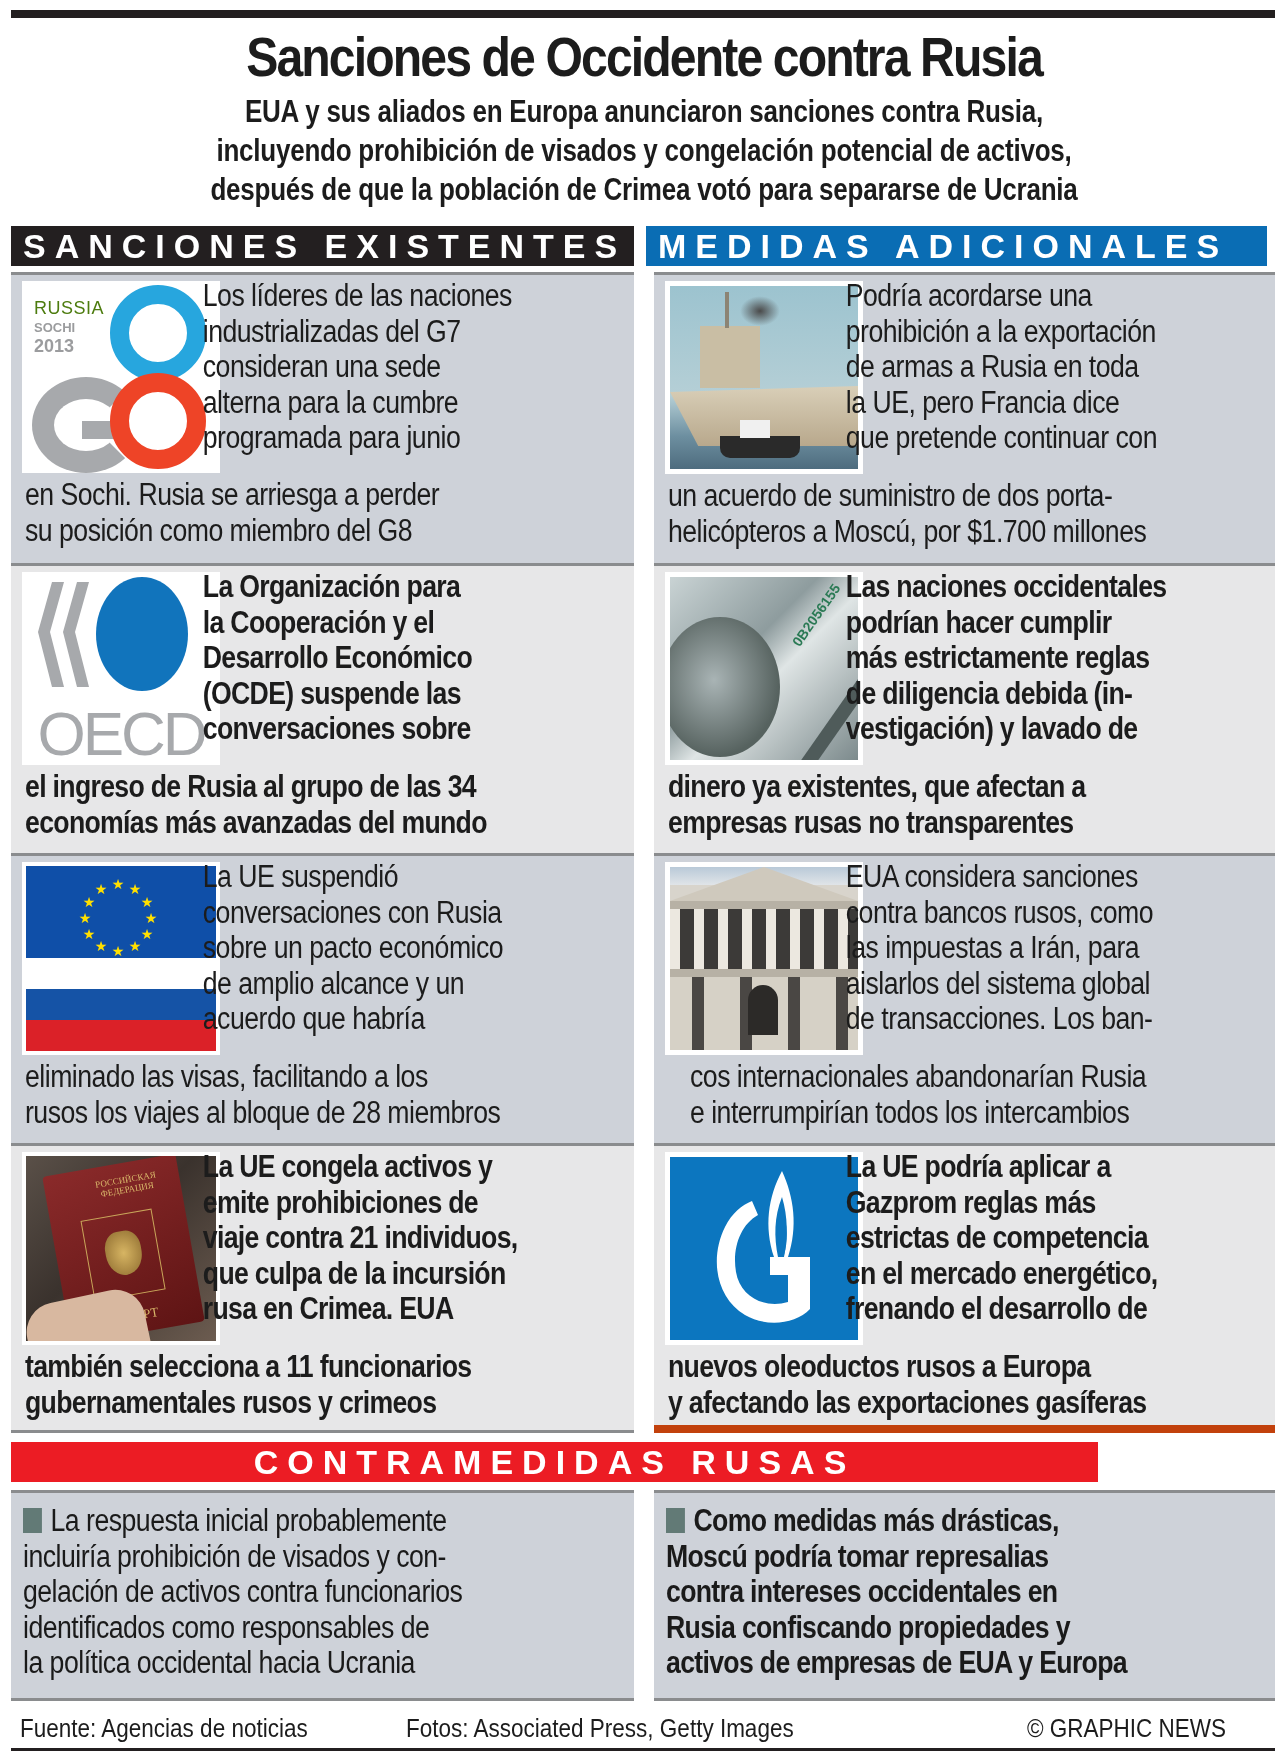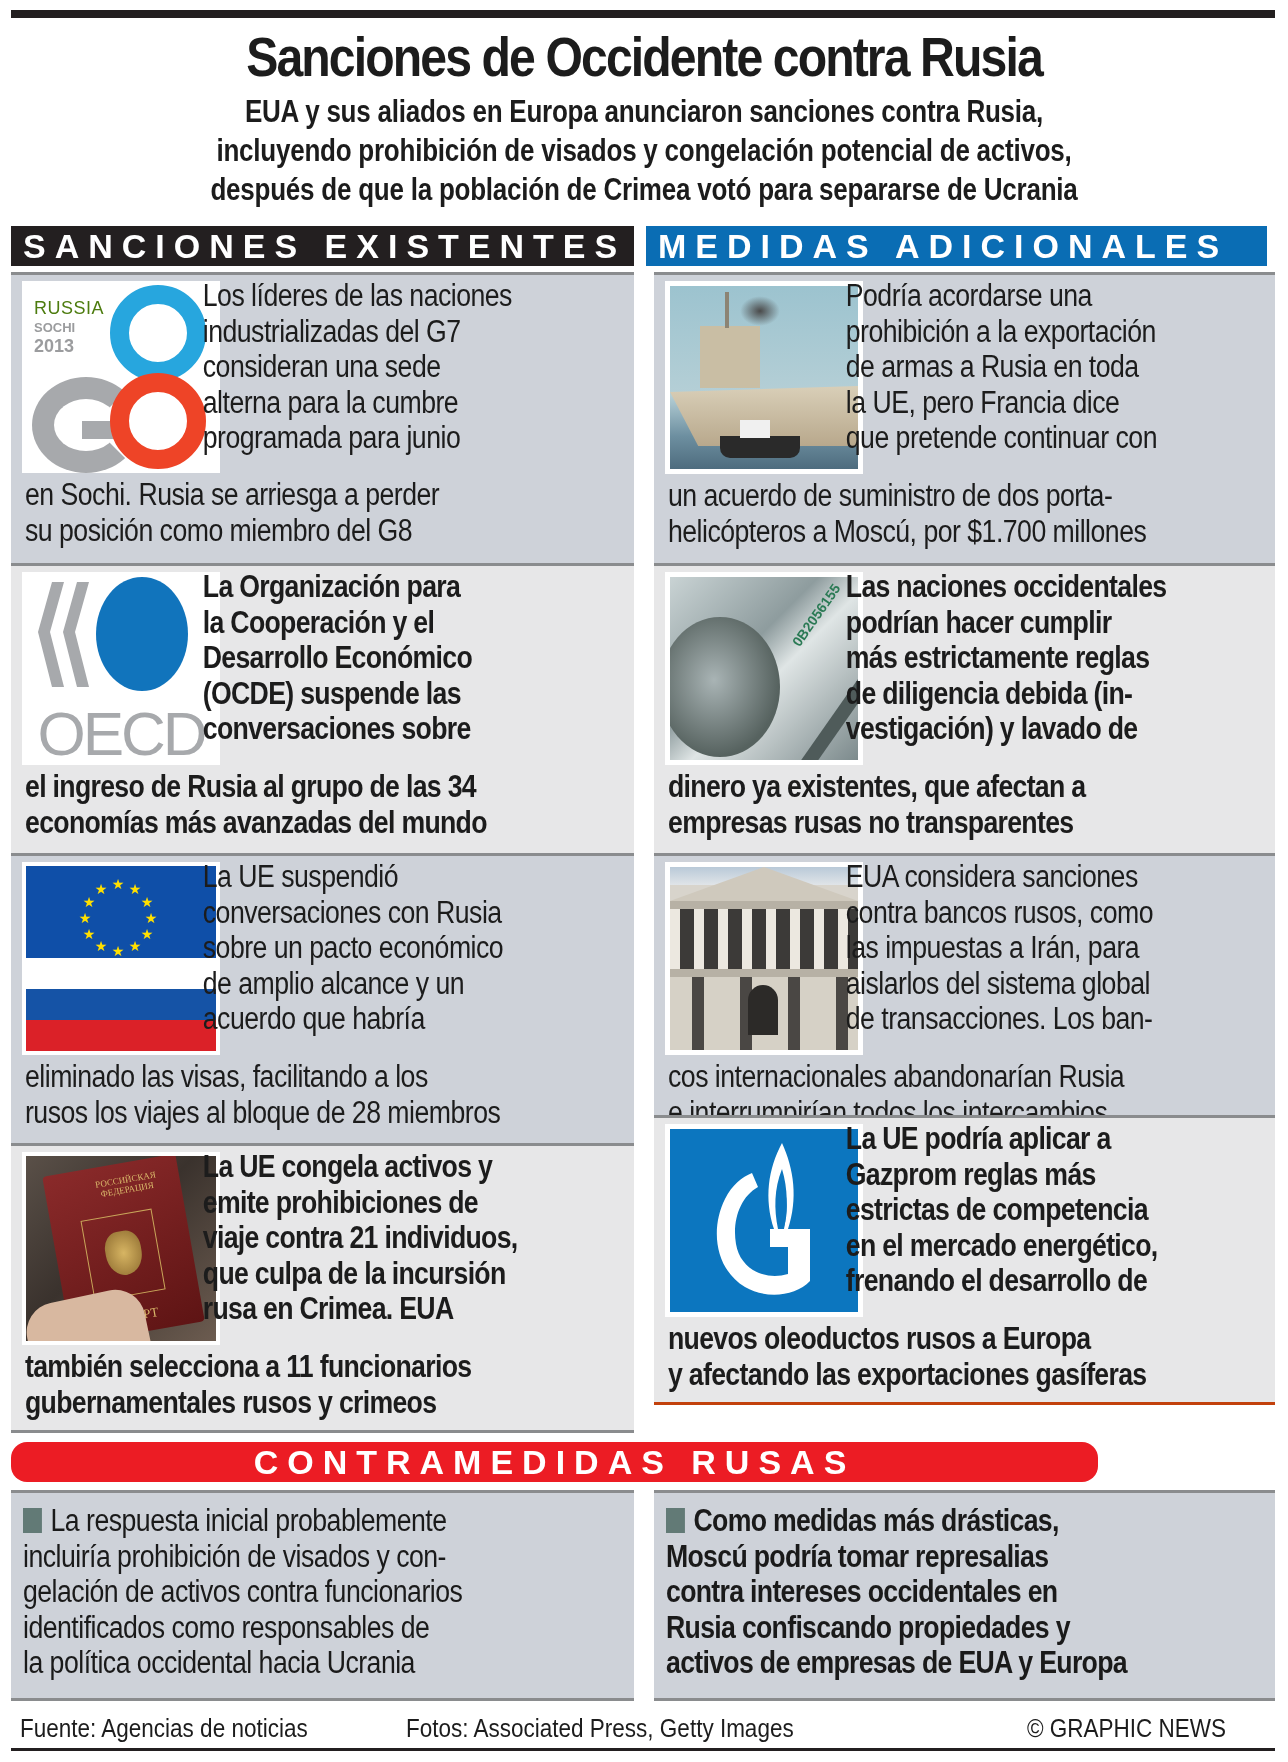--- a/index.html
+++ b/index.html
@@ -12,21 +12,21 @@
     font-family: "Liberation Sans", sans-serif; font-weight: bold; font-size: 56px;
     letter-spacing: -2.2px; transform: scaleX(0.86); transform-origin: center; line-height: 66px; color: #1c1c1c; }
   .subtitle { position: absolute; left: 0; top: 92px; width: 1288px; text-align: center;
     font-weight: bold; font-size: 31px; line-height: 39px; color: #1c1c1c;
     transform: scaleX(0.84); transform-origin: center top; letter-spacing: -0.3px; }
 
   .section-bar { position: absolute; height: 40px; color: #ffffff; font-weight: bold;
     font-size: 34px; letter-spacing: 9px; line-height: 40px; padding-left: 12px; white-space: nowrap; }
   .bar-black { background: #231f20; left: 11px; top: 226px; width: 623px; }
   .bar-blue { background: #0a6db4; left: 646px; top: 226px; width: 621px; }
-  .bar-red { background: #ec1c24; left: 11px; top: 1442px; width: 1087px; text-align: center; padding-left: 0; border-radius: 16px; }
+  .bar-red { background: #ec1c24; left: 11px; top: 1442px; width: 1087px; text-align: center; padding-left: 0; }
 
   .panel { position: absolute; border-top: 3px solid #8a8c8e; }
   .panel.dark { background: #ced2d9; }
   .panel.light { background: #e7e7e8; }
   .col-l { left: 11px; width: 623px; }
   .col-r { left: 654px; width: 621px; }
 
   .panel .thumb { float: left; width: 198px; height: 193px; background: #ffffff; padding: 6px;
     margin: 6px 14px 4px 11px; position: relative; overflow: hidden; }
   .panel .thumb .inner { width: 100%; height: 100%; position: relative; overflow: hidden; }
@@ -230,27 +230,27 @@
       <div style="position:absolute;left:78px;top:118px;width:30px;height:50px;background:#2c2a28;border-radius:15px 15px 0 0;"></div>
     </div>
   </div>
   <div class="txt">
     <span>EUA considera sanciones</span>
     <span>contra bancos rusos, como</span>
     <span>las impuestas a Irán, para</span>
     <span>aislarlos del sistema global</span>
     <span>de transacciones. Los ban-</span>
   </div>
-  <div class="txt" style="clear:both;padding-left:14px;padding-top:0;">
+  <div class="txt" style="clear:both;padding-left:14px;padding-top:0;margin-left:22px;">
     <span>cos internacionales abandonarían Rusia</span>
     <span>e interrumpirían todos los intercambios</span>
   </div>
 </div>
 
-<div class="panel light col-r" style="top:1115px;height:290px;border-bottom:3px solid #c2410c;">
+<div class="panel light col-r" style="top:1143px;height:290px;border-bottom:8px solid #c2410c;">
   <div class="thumb" style="padding:5px;">
     <svg width="188" height="183" viewBox="0 0 188 183">
       <rect x="0" y="0" width="188" height="183" fill="#0c76bf"></rect>
       <path d="M118 145 L118 118 L100 118 L100 100 L140 100 L140 152 C 125 168 95 170 75 158 C 45 140 40 100 55 70 C 62 56 72 48 82 44 L 88 58 C 70 68 62 92 66 115 C 70 140 95 152 118 145 Z" fill="#ffffff"></path>
       <path d="M112 14 C 98 40 94 70 104 100 L 108 100 C 104 80 104 60 112 40 C 118 60 118 80 114 100 L 118 100 C 128 70 124 40 112 14 Z" fill="#ffffff"></path>
       <path d="M112 52 C 106 68 106 84 110 98 L 114 98 C 118 84 118 68 112 52 Z" fill="#0c76bf"></path>
     </svg>
   </div>
   <div class="txt bold">
     <span>La UE podría aplicar a</span>

